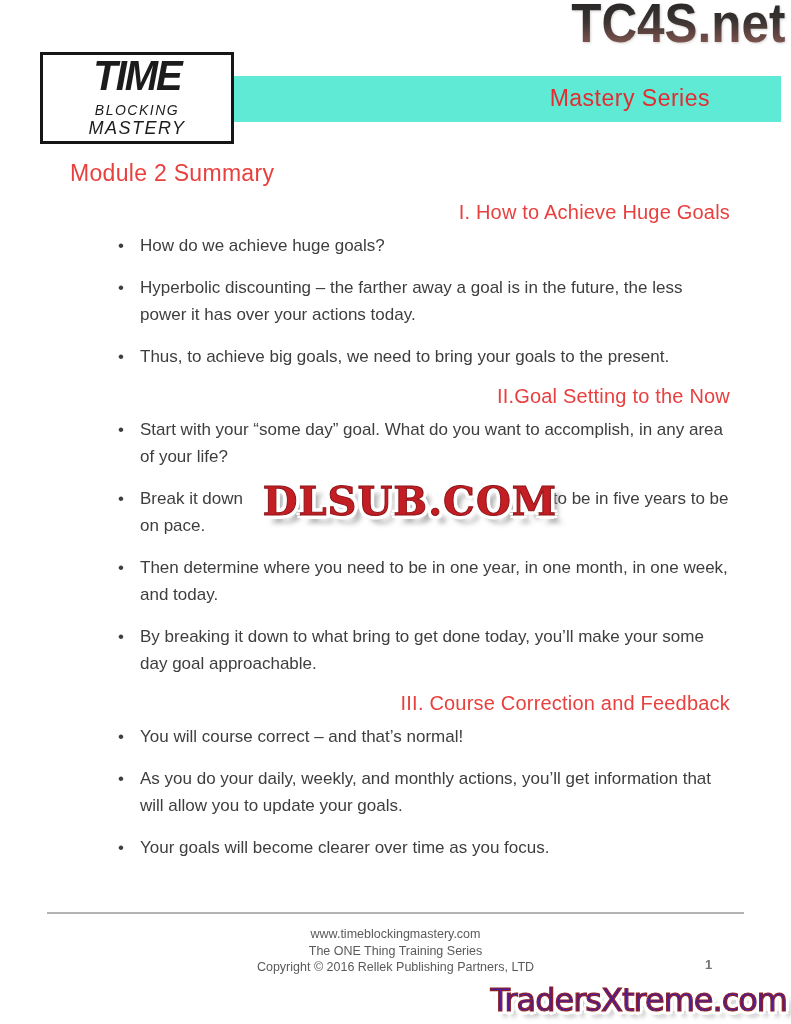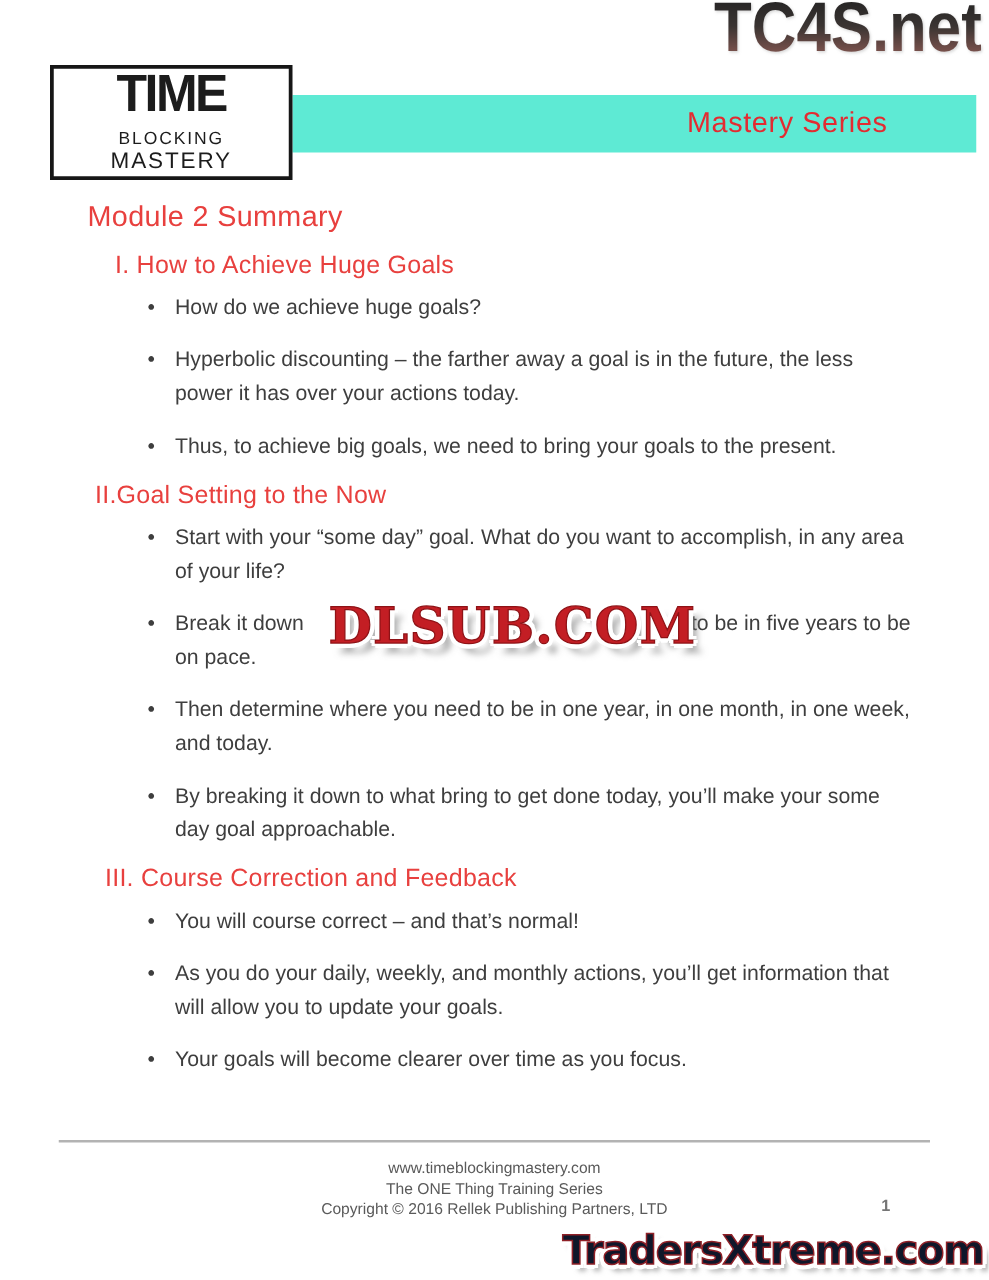--- a/index.html
+++ b/index.html
@@ -12,21 +12,21 @@
   
   .banner{position:absolute;left:43px;right:10px;top:76px;height:46px;background:#5eead4;}
   .banner-text{
     position:absolute;right:71px;top:50%;transform:translateY(-52%);
     font-size:23px;color:#e32b31;letter-spacing:.5px;font-weight:400;white-space:nowrap;
   }
 
   
   .logo-box{
     position:absolute;left:40px;top:52px;width:188px;height:86px;background:#fff;
-    border:3px solid #161616;display:flex;flex-direction:column;align-items:center;justify-content:center;
+    border:3px solid #161616;display:flex;flex-direction:column;align-items:center;justify-content:center;font-style:italic;
   }
   .logo-time{font-size:40px;font-weight:700;letter-spacing:-2px;color:#1c1c1c;line-height:.92;transform:scaleY(1.05);}
   .logo-blocking{font-size:14px;font-weight:500;letter-spacing:1.5px;color:#1c1c1c;margin-top:8px;}
   .logo-mastery{font-size:18px;font-weight:500;letter-spacing:1.5px;color:#1c1c1c;}
 
   
   .wm-top{
     position:absolute;top:-10px;right:6px;white-space:nowrap;
     font-size:52px;font-weight:700;letter-spacing:0;
     transform:scale(.95,1.08);transform-origin:top right;
@@ -38,32 +38,32 @@
     position:absolute;left:0;top:-16px;white-space:nowrap;
     font-family:"DejaVu Serif",serif;font-weight:700;font-size:40px;letter-spacing:1px;
     color:#c31e24;-webkit-text-stroke:1px #8e1216;
     text-shadow:
       -3px -3px 0 #fff,3px -3px 0 #fff,-3px 3px 0 #fff,3px 3px 0 #fff,
       -4px 0 0 #fff,4px 0 0 #fff,0 -4px 0 #fff,0 4px 0 #fff,
       7px 8px 5px rgba(110,110,110,.55);
   }
   .wm-bottom{
     position:absolute;right:4px;bottom:5px;white-space:nowrap;
-    font-family:"DejaVu Sans",sans-serif;font-weight:700;font-size:32px;letter-spacing:-1px;
-    color:#0f172a;-webkit-text-stroke:1.2px #8f2027;
+    font-family:"DejaVu Sans",sans-serif;font-weight:400;font-size:32px;letter-spacing:-1px;
+    color:#4c1d95;-webkit-text-stroke:1.2px #8f2027;
     text-shadow:
       -3px -3px 0 #fff,3px -3px 0 #fff,-3px 3px 0 #fff,3px 3px 0 #fff,
       -4px 0 0 #fff,4px 0 0 #fff,0 -4px 0 #fff,0 4px 0 #fff,
       5px 6px 4px rgba(120,120,120,.6);
   }
 
   
   .content{position:absolute;left:70px;top:160px;width:660px;}
   .doc-title{font-size:23px;font-weight:400;letter-spacing:.3px;color:#e8403e;margin:0 0 10px 0;}
-  .section-heading{font-size:20px;font-weight:400;letter-spacing:.2px;color:#e8403e;margin:14px 0 6px 0;}
+  .section-heading{font-size:20px;font-weight:400;letter-spacing:.2px;color:#e8403e;margin:14px 0 6px 0;text-align:right;}
   .sec-1 .section-heading{margin-left:22px;}
   .sec-2 .section-heading{margin-left:6px;}
   .sec-3 .section-heading{margin-left:14px;}
   .bullet-list{list-style:none;margin:8px 0 0 0;padding:0;}
   .bullet-item{
     position:relative;box-sizing:border-box;width:660px;padding-left:70px;margin:0 0 15px 0;
     font-size:17px;line-height:27px;color:#3e3e3e;
   }
   .bullet-dot{position:absolute;left:48px;top:0;color:#3e3e3e;}
   .wm-gap{display:inline-block;width:290px;height:1px;position:relative;vertical-align:baseline;margin-left:15px;}

